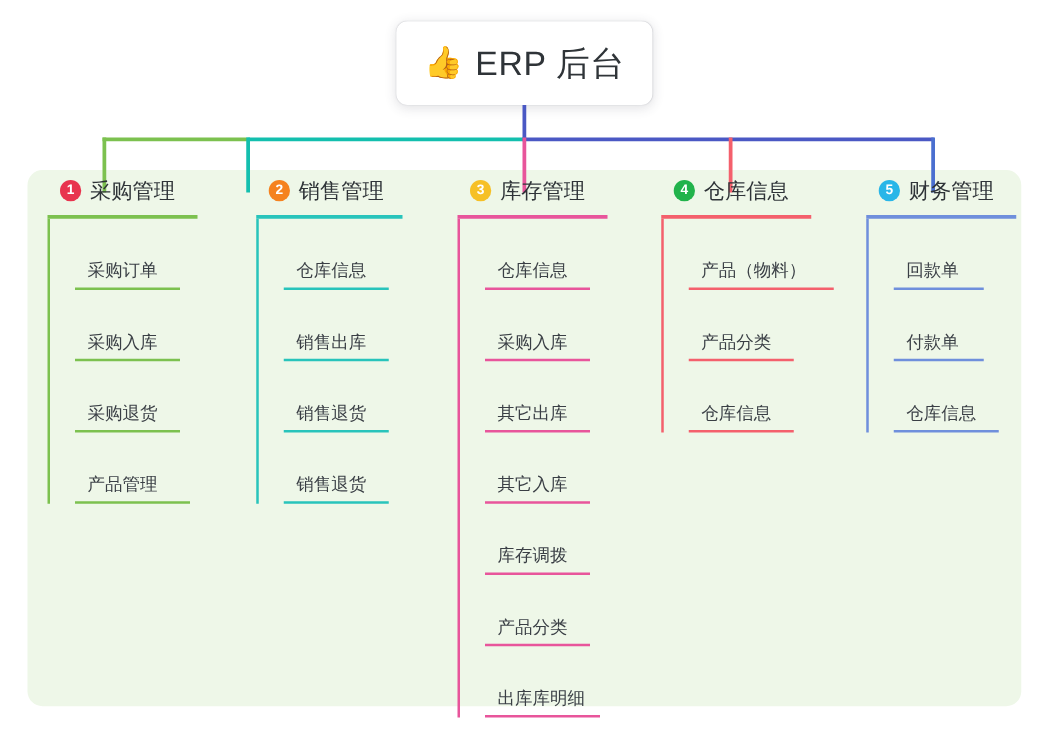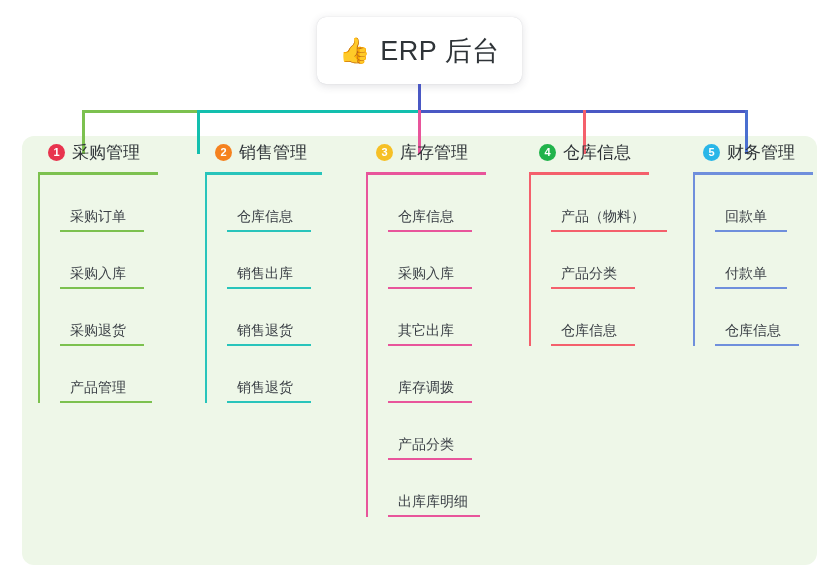--- a/index.html
+++ b/index.html
@@ -221,20 +221,24 @@
           </div>
           <div class="leaf">
             <span class="leaf-label">采购入库</span>
             <div class="leaf-underline" style="width: 84px; background: rgb(232, 85, 155);"></div>
           </div>
           <div class="leaf">
             <span class="leaf-label">其它出库</span>
             <div class="leaf-underline" style="width: 84px; background: rgb(232, 85, 155);"></div>
           </div>
           <div class="leaf">
+            <span class="leaf-label">其它入库</span>
+            <div class="leaf-underline" style="width: 84px; background: rgb(232, 85, 155);"></div>
+          </div>
+          <div class="leaf">
             <span class="leaf-label">库存调拨</span>
             <div class="leaf-underline" style="width: 84px; background: rgb(232, 85, 155);"></div>
           </div>
           <div class="leaf">
             <span class="leaf-label">产品分类</span>
             <div class="leaf-underline" style="width: 84px; background: rgb(232, 85, 155);"></div>
           </div>
           <div class="leaf">
             <span class="leaf-label">出库库明细</span>
             <div class="leaf-underline" style="width: 92px; background: rgb(232, 85, 155);"></div>

